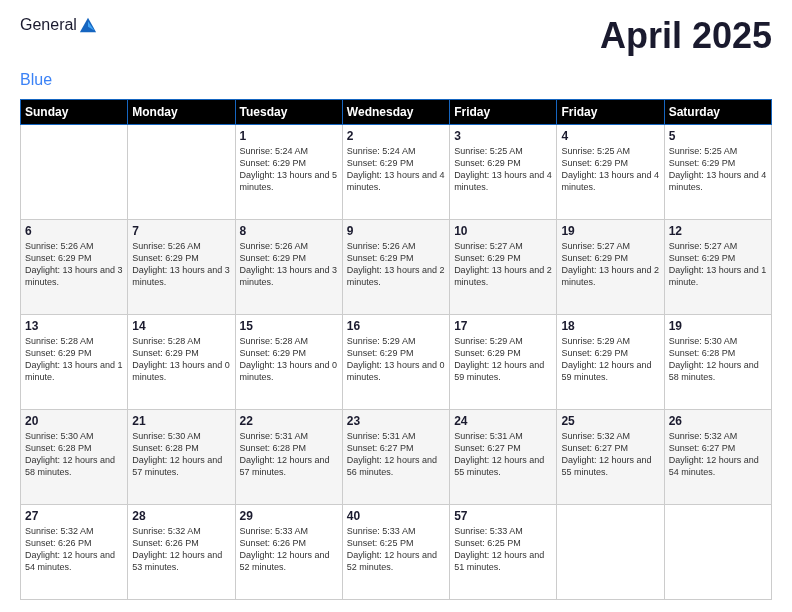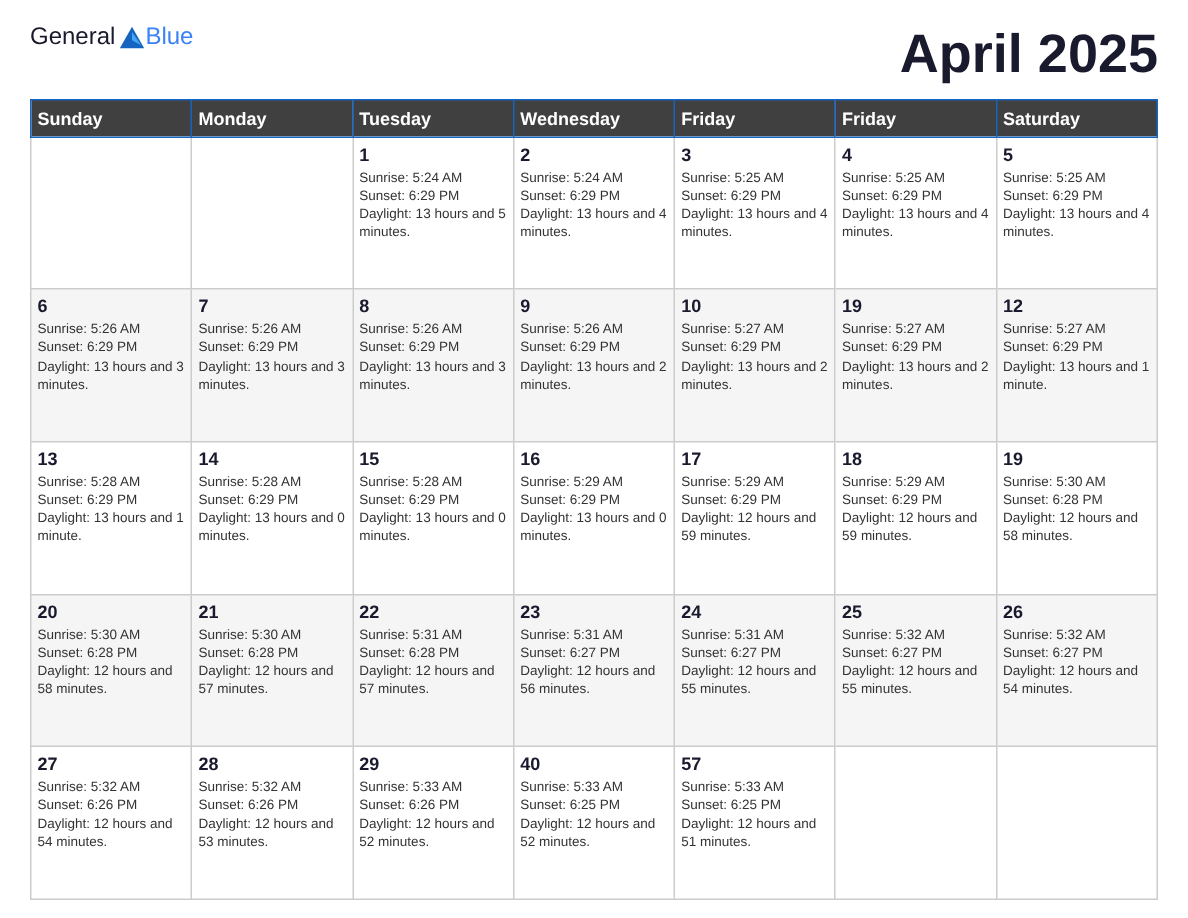--- a/index.html
+++ b/index.html
@@ -18,22 +18,23 @@
       flex-direction: column;
     }
     .header {
       display: flex;
       justify-content: space-between;
       align-items: flex-start;
       margin-bottom: 10px;
     }
     .logo {
       display: flex;
-      flex-direction: row;
+      flex-direction: column;
       align-items: flex-start;
+      gap: 37px;
     }
     .logo-general { color: #1a1a2e; }
     .logo-blue { color: #3b82f6; }
     .logo-icon {
       width: 18px;
       height: 18px;
       margin-left: 2px;
     }
     .header-right {
       text-align: right;
@@ -74,21 +75,21 @@
       background: #fff;
       height: 88px;
     }
     .calendar tr:nth-child(even) td {
       background: #f5f5f5;
     }
     .calendar tr:nth-child(odd) td {
       background: #fff;
     }
     
-    .calendar thead tr th { background: #404040; }
+    .calendar thead tr th { background: #000000; }
     .day-num {
       font-size: 12px;
       font-weight: bold;
       color: #1a1a2e;
       display: block;
       margin-bottom: 2px;
     }
     .day-info {
       font-size: 9px;
       color: #333;

